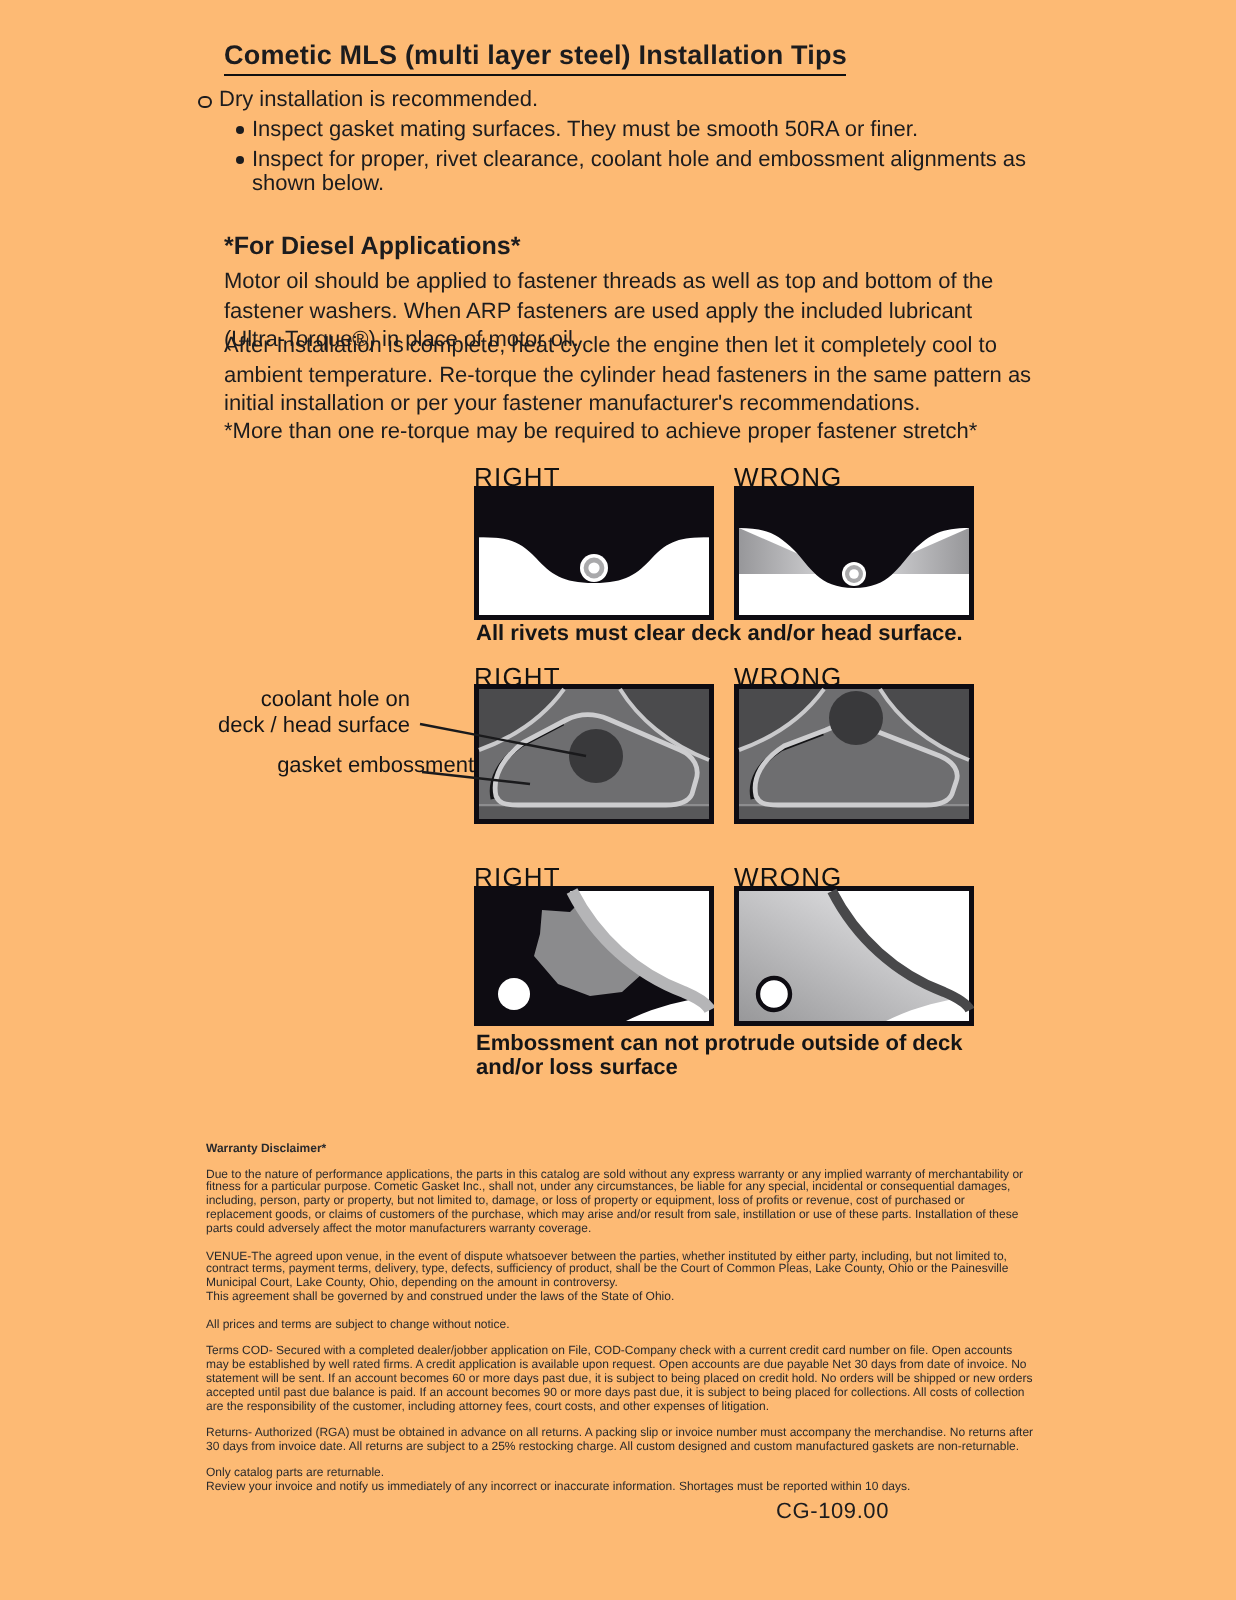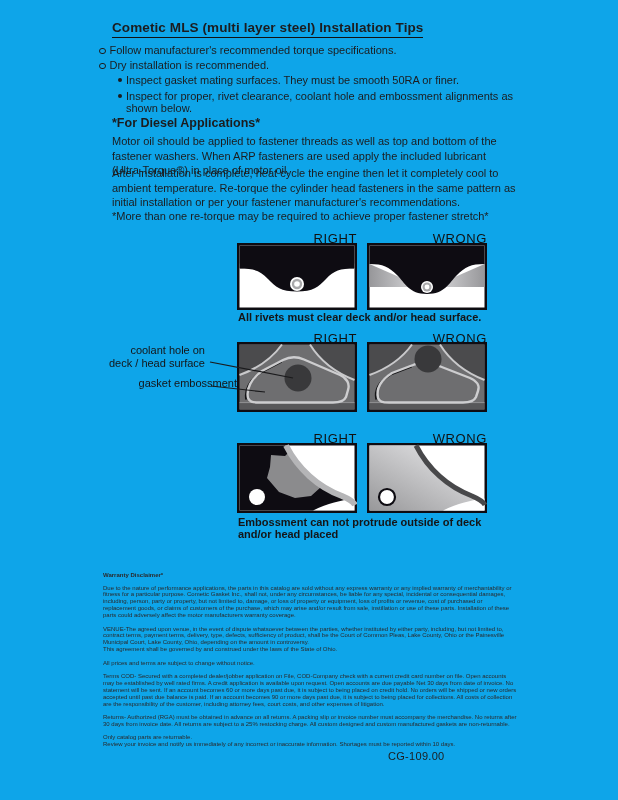--- a/index.html
+++ b/index.html
@@ -1,17 +1,17 @@
 <!DOCTYPE html>
 <html><head>
 <meta charset="utf-8">
 <style>
   html,body{margin:0;padding:0;background:#ffffff;}
   #page{
-    position:relative;width:618px;height:800px;background:#0ea5e9;overflow:hidden;
+    position:relative;width:618px;height:800px;background:#fdba74;overflow:hidden;
     font-family:"Liberation Sans",sans-serif;color:#1c1c1e;
   }
   .abs{position:absolute;}
   
   #doc-title{
     left:112px;top:20px;font-size:13.5px;font-weight:bold;
     border-bottom:1.6px solid #111;padding-bottom:2px;letter-spacing:.1px;
   }
   
   #tips-list{left:99px;top:44px;width:440px;}
@@ -25,21 +25,21 @@
     width:4px;height:4px;background:#1c1c1e;border-radius:50%;
     margin:4px 4px 0 0;flex:0 0 auto;
   }
   
   #diesel-heading{left:112px;top:116px;font-size:12.5px;font-weight:bold;}
   .body-para{font-size:11px;line-height:14.6px;width:406px;left:112px;}
   #diesel-para-1{top:134px;}
   #diesel-para-2{top:166px;}
   #retorque-note{top:210px;font-size:11px;left:112px;}
   
-  .rw-label{width:120px;text-align:right;font-size:13px;letter-spacing:.6px;color:#111;text-decoration:underline;}
+  .rw-label{width:120px;text-align:left;font-size:13px;letter-spacing:.6px;color:#111;text-decoration:underline;}
   .panel{width:120px;}
   .panel svg{display:block;width:120px;}
   .diagram-caption{font-size:11px;font-weight:bold;color:#151517;}
   #row1-caption{left:238px;top:311px;}
   #row2-caption{left:237px;top:416px;width:250px;text-align:center;}
   #row3-caption{left:238px;top:517px;line-height:11.5px;}
   .callout{font-size:11px;line-height:13px;text-align:right;width:106px;left:99px;color:#151517;}
   #callout-coolant{top:344px;text-align:right;}
   #callout-embossment{top:377px;margin-left:32px;}
   #leader-lines{left:100px;top:340px;pointer-events:none;z-index:5;}
@@ -50,24 +50,20 @@
   #doc-number{left:388px;top:750px;font-size:11px;letter-spacing:.3px;color:#1c1c1e;}
 </style>
 </head>
 <body>
 
 <div id="page">
 
   <div class="abs" id="doc-title">Cometic MLS (multi layer steel) Installation Tips</div>
 
   <div class="abs" id="tips-list">
-    <div class="bullet-row">
-      <span class="marker-circle"></span>
-      <span>Follow manufacturer's recommended torque specifications.</span>
-    </div>
     <div class="bullet-row">
       <span class="marker-circle"></span>
       <span>Dry installation is recommended.</span>
     </div>
     <div class="bullet-row sub">
       <span class="marker-dot"></span>
       <span>Inspect gasket mating surfaces.  They must be smooth 50RA or finer.</span>
     </div>
     <div class="bullet-row sub">
       <span class="marker-dot"></span>
@@ -194,21 +190,21 @@
       <rect x="1.25" y="1.25" width="117.5" height="67.5" fill="#ffffff" stroke="#0e0c12" stroke-width="2.5"></rect>
       <path d="M2.5,2.5 H48 C60,26 80,44 104,53 C111,56 116,59 117.5,62 V67.5 H2.5 Z" fill="url(#g3)"></path>
       <path d="M76,67.5 C89,61 104,57 117.5,55.5 V67.5 Z" fill="#ffffff"></path>
       <path d="M49,2.5 C61,26 81,44 105,53 C112,56 116.5,59 118,62" stroke="#48484a" stroke-width="5" fill="none"></path>
       <circle cx="20" cy="54" r="8" fill="#ffffff" stroke="#0e0c12" stroke-width="2.2"></circle>
     </svg>
   </div>
 
   <div class="abs diagram-caption" id="row3-caption">
     <div>Embossment can not protrude outside of deck</div>
-    <div>and/or head placed</div>
+    <div>and/or loss surface</div>
   </div>
 
   <div class="abs" id="legal">
     <p id="warranty-heading">Warranty Disclaimer*</p>
     <p class="lg">Due to the nature of performance applications, the parts in this catalog are sold without any express warranty or any implied warranty of merchantability or fitness for a particular purpose.  Cometic Gasket Inc., shall not, under any circumstances, be liable for any special, incidental or consequential damages, including, person, party or property, but not limited to, damage, or loss of property or equipment, loss of profits or revenue, cost of purchased or replacement goods, or claims of customers of the purchase, which may arise and/or result from sale, instillation or use of these parts.  Installation of these parts could adversely affect the motor manufacturers warranty coverage.</p>
     <p class="lg">VENUE-The agreed upon venue, in the event of dispute whatsoever between the parties, whether instituted by either party, including, but not limited to, contract terms, payment terms, delivery, type, defects, sufficiency of product, shall be the Court of Common Pleas, Lake County, Ohio or the Painesville Municipal Court, Lake County, Ohio, depending on the amount in controversy.
 This agreement shall be governed by and construed under the laws of the State of Ohio.</p>
     <p class="lg">All prices and terms are subject to change without notice.</p>
     <p class="lg">Terms COD- Secured with a completed dealer/jobber application on File, COD-Company check with a current credit card number on file.  Open accounts may be established by well rated firms.  A credit application is available upon request.  Open accounts are due payable Net 30 days from date of invoice.  No statement will be sent.  If an account becomes 60 or more days past due, it is subject to being placed on credit hold.  No orders will be shipped or new orders accepted until past due balance is paid.  If an account becomes 90 or more days past due, it is subject to being placed for collections.  All costs of collection are the responsibility of the customer, including attorney fees, court costs, and other expenses of litigation.</p>
     <p class="lg">Returns- Authorized (RGA) must be obtained in advance on all returns.  A packing slip or invoice number must accompany the merchandise.  No returns after 30 days from invoice date.  All returns are subject to a 25% restocking charge.  All custom designed and custom manufactured gaskets are non-returnable.</p>

